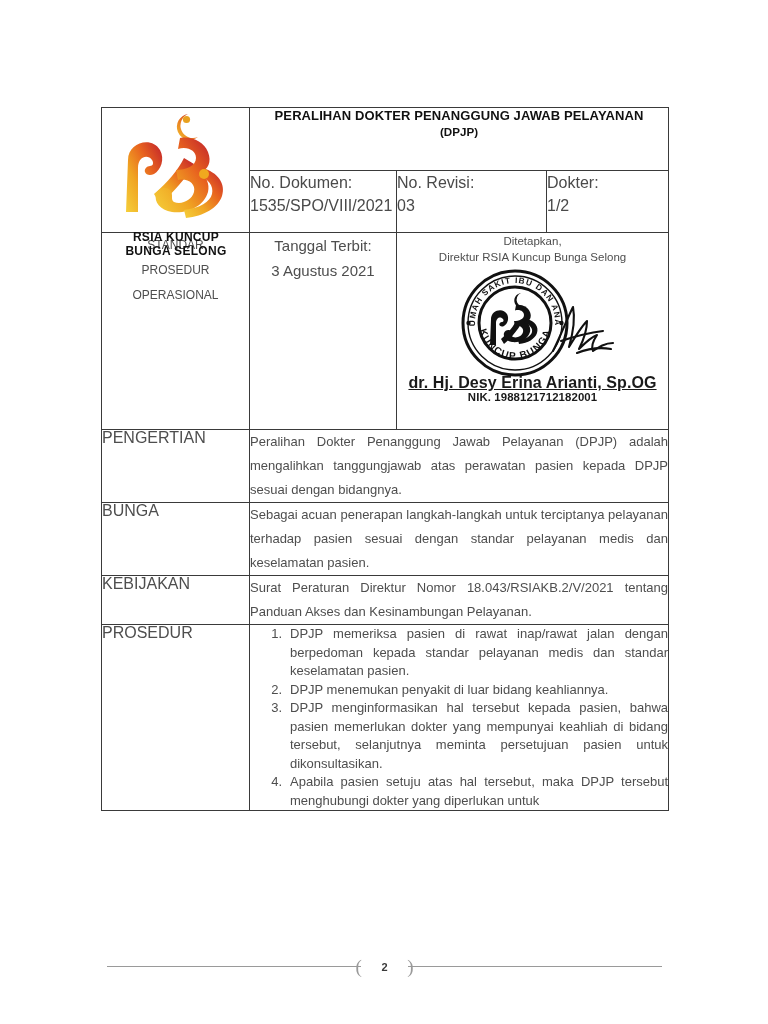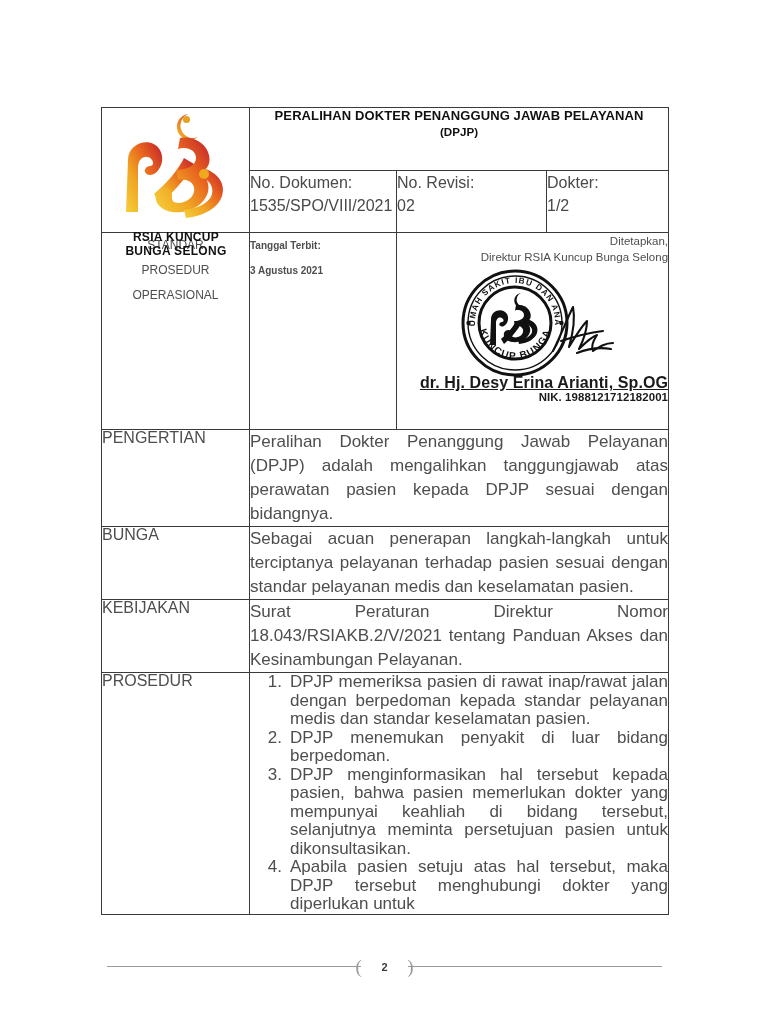--- a/index.html
+++ b/index.html
@@ -95,31 +95,31 @@
     text-align: center;
     vertical-align: top;
     padding-top: 8px;
     font-size: 12px;
     color: #4e4e4e;
     line-height: 25px;
   }
 
   
   .tanggal-cell {
+    text-align: center;
     vertical-align: top;
     padding-top: 8px;
-    font-size: 10px;
+    font-size: 15px;
     color: #4e4e4e;
     line-height: 25px;
-    font-weight: bold;
   }
 
   
   .approve-cell {
-    text-align: right;
+    text-align: center;
     vertical-align: top;
     padding: 6px 6px 4px 6px;
   }
   .approve-line {
     font-size: 11.5px;
     color: #4e4e4e;
     line-height: 16px;
   }
   .stamp-zone {
     position: relative;
@@ -157,21 +157,21 @@
   
   .row-label {
     width: 148px;
     font-size: 16px;
     color: #4e4e4e;
     padding: 6px 0 6px 6px;
     vertical-align: top;
     line-height: 16px;
   }
   .row-body {
-    font-size: 17px;
+    font-size: 13px;
     color: #4e4e4e;
     padding: 6px 8px 6px 9px;
     vertical-align: top;
     line-height: 24px;
     text-align: justify;
     text-justify: inter-word;
   }
   .row-body p { margin: 0; }
 
   
@@ -308,21 +308,21 @@
         </td>
       </tr>
 
       <tr>
         <td class="meta-cell">
           <div class="meta-label">No. Dokumen:</div>
           <div class="meta-value">1535/SPO/VIII/2021</div>
         </td>
         <td class="meta-cell">
           <div class="meta-label">No. Revisi:</div>
-          <div class="meta-value">02</div>
+          <div class="meta-value">03</div>
         </td>
         <td class="meta-cell">
           <div class="meta-label">Dokter:</div>
           <div class="meta-value">1/2</div>
         </td>
       </tr>
 
       <tr>
         <td class="spo-label-cell" style="height:196px;">
           <div>STANDAR</div>
@@ -399,21 +399,21 @@
         <td class="row-body" colspan="3" style="height:47px;">
           <p>Surat Peraturan Direktur Nomor 18.043/RSIAKB.2/V/2021 tentang Panduan Akses dan Kesinambungan Pelayanan.</p>
         </td>
       </tr>
 
       <tr>
         <td class="row-label">PROSEDUR</td>
         <td class="row-body proc-cell" colspan="3" style="height:178px;">
           <ol class="proc">
             <li>DPJP memeriksa pasien di rawat inap/rawat jalan dengan berpedoman kepada standar pelayanan medis dan standar keselamatan pasien.</li>
-            <li>DPJP menemukan penyakit di luar bidang berpedoman.</li>
+            <li>DPJP menemukan penyakit di luar bidang keahliannya.</li>
             <li>DPJP menginformasikan hal tersebut kepada pasien, bahwa pasien memerlukan dokter yang mempunyai keahliah di bidang tersebut, selanjutnya meminta persetujuan pasien untuk dikonsultasikan.</li>
             <li>Apabila pasien setuju atas hal tersebut, maka DPJP tersebut menghubungi dokter yang diperlukan untuk</li>
           </ol>
         </td>
       </tr>
     </tbody>
   </table>
 
   <div class="footer">
     <div class="footer-rule rule-left"></div>

